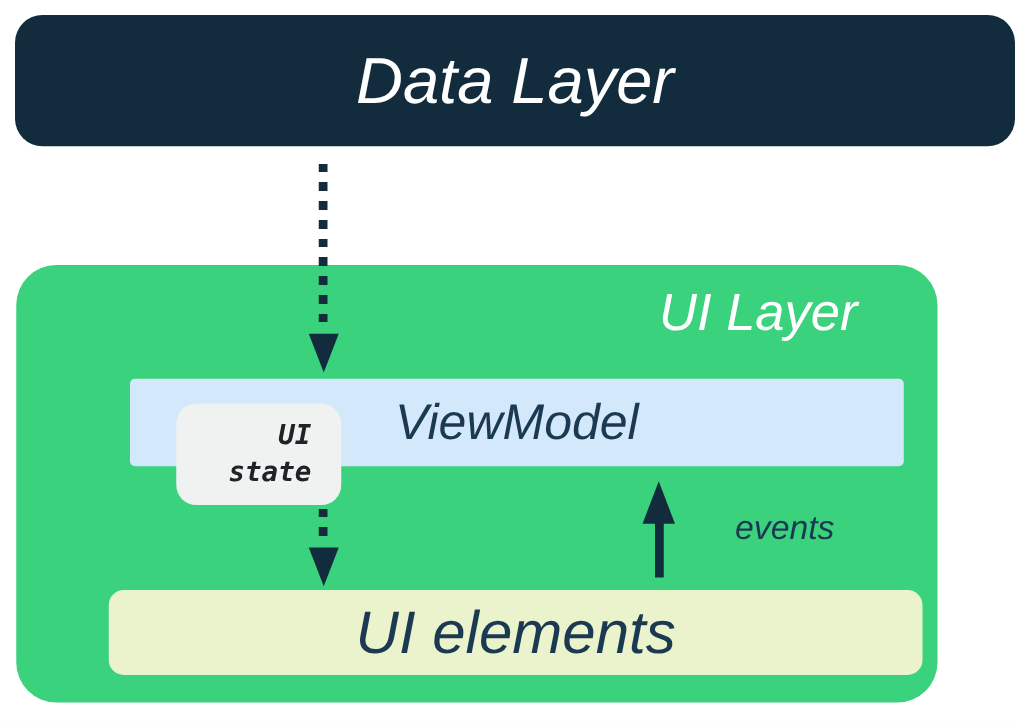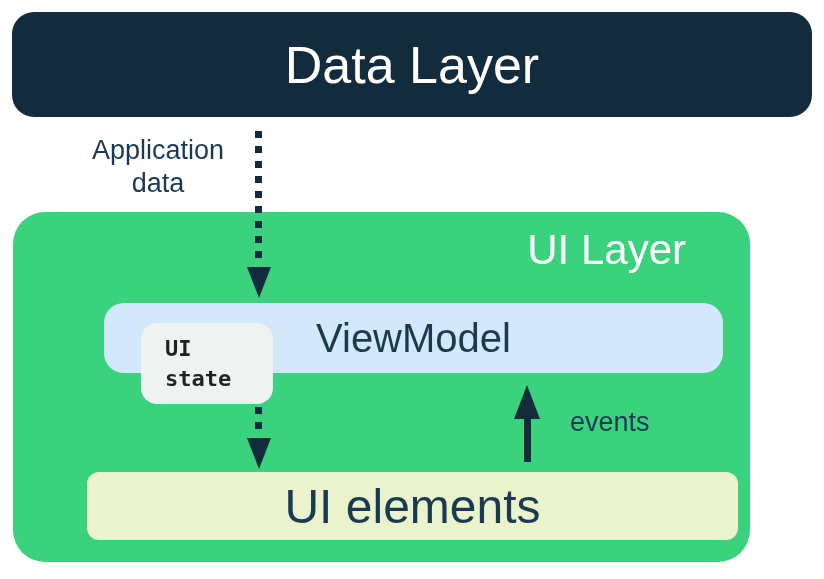--- a/index.html
+++ b/index.html
@@ -1,15 +1,15 @@
 <!DOCTYPE html>
 <html style="--navy: #132c3d; --green: #3bd27e; --light_blue: #d3e9fb; --cream: #ebf3cc; --badge_gray: #f0f2f1; --text_navy: #1b3a52; --badge_text: #202226; --white: #ffffff;"><head>
 <meta charset="utf-8">
 <style>
-  * { margin: 0; padding: 0; box-sizing: border-box; }
+  * { margin: 0; padding: 0; box-sizing: border-box; font-style: italic; }
   html, body { background: #ffffff; }
   body { font-family: "Liberation Sans", sans-serif; }
 
   .stage {
     position: relative;
     width: 824px;
     height: 579px;
     background: #ffffff;
     overflow: hidden;
   }
@@ -51,37 +51,37 @@
     position: absolute;
     top: 14px; right: 64px;
     color: #ffffff;
     font-size: 42px;
   }
 
   
   .viewmodel-box {
     left: 104px; top: 303px; width: 619px; height: 70px;
     background: var(--light_blue, #d3e9fb);
-    border-radius: 20px;
+    border-radius: 4px;
     color: var(--text_navy, #1b3a52);
     font-size: 40px;
   }
 
   
   .ui-state-badge {
     left: 141px; top: 323px; width: 132px; height: 81px;
     background: var(--badge_gray, #f0f2f1);
     border-radius: 16px;
     color: var(--badge_text, #202226);
     font-family: "DejaVu Sans Mono", "Liberation Mono", monospace;
     font-weight: bold;
     font-size: 22px;
     line-height: 30px;
   }
-  .ui-state-badge .wrap { width: 84px; text-align: left; }
+  .ui-state-badge .wrap { width: 84px; text-align: right; }
 
   
   .ui-elements-box {
     left: 87px; top: 472px; width: 651px; height: 68px;
     background: var(--cream, #ebf3cc);
     border-radius: 12px;
     color: var(--text_navy, #1b3a52);
     font-size: 48px;
   }
 
@@ -118,35 +118,34 @@
     border-bottom: 34px solid var(--navy, #132c3d);
   }
   .events-shaft {
     position: absolute;
     left: 524px; top: 417px;
     width: 7px; height: 45px;
     background: var(--navy, #132c3d);
   }
   .events-label {
     position: absolute;
-    left: 570px; top: 407px;
+    left: 588px; top: 407px;
     font-size: 27px;
     color: var(--text_navy, #1b3a52);
   }
 </style>
 </head>
 <body>
 
 <div class="stage">
 
   <div class="box data-layer-box">
     <span>Data Layer</span>
   </div>
 
-  <div class="app-data-label">Application data</div>
 
   <div class="ui-layer-box">
     <span class="ui-layer-label">UI Layer</span>
   </div>
 
   <div class="dotline dotline-1"></div>
   <div class="arrowhead-down arrowhead-1"></div>
 
   <div class="box viewmodel-box">
     <span>ViewModel</span>

